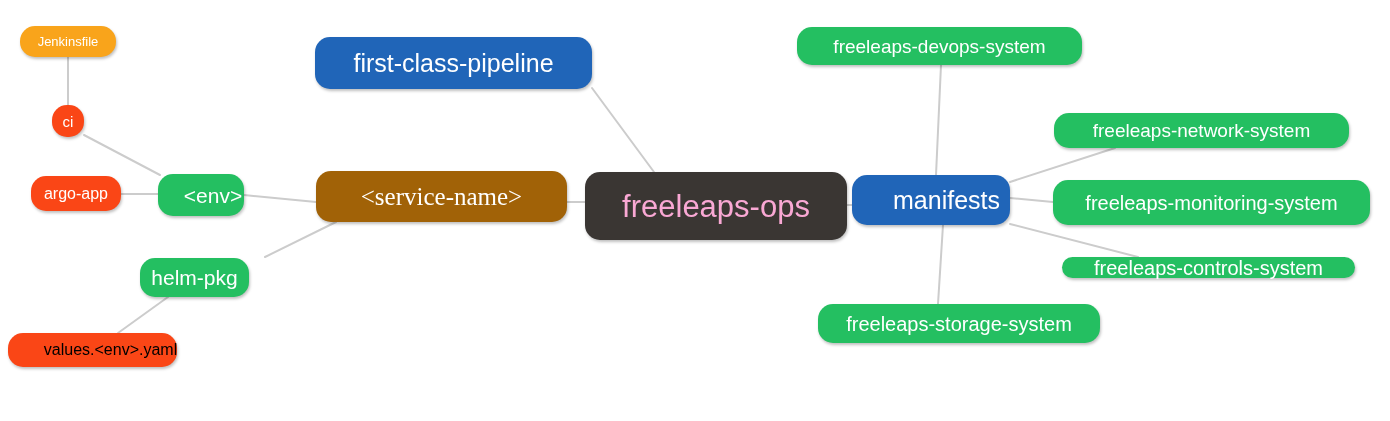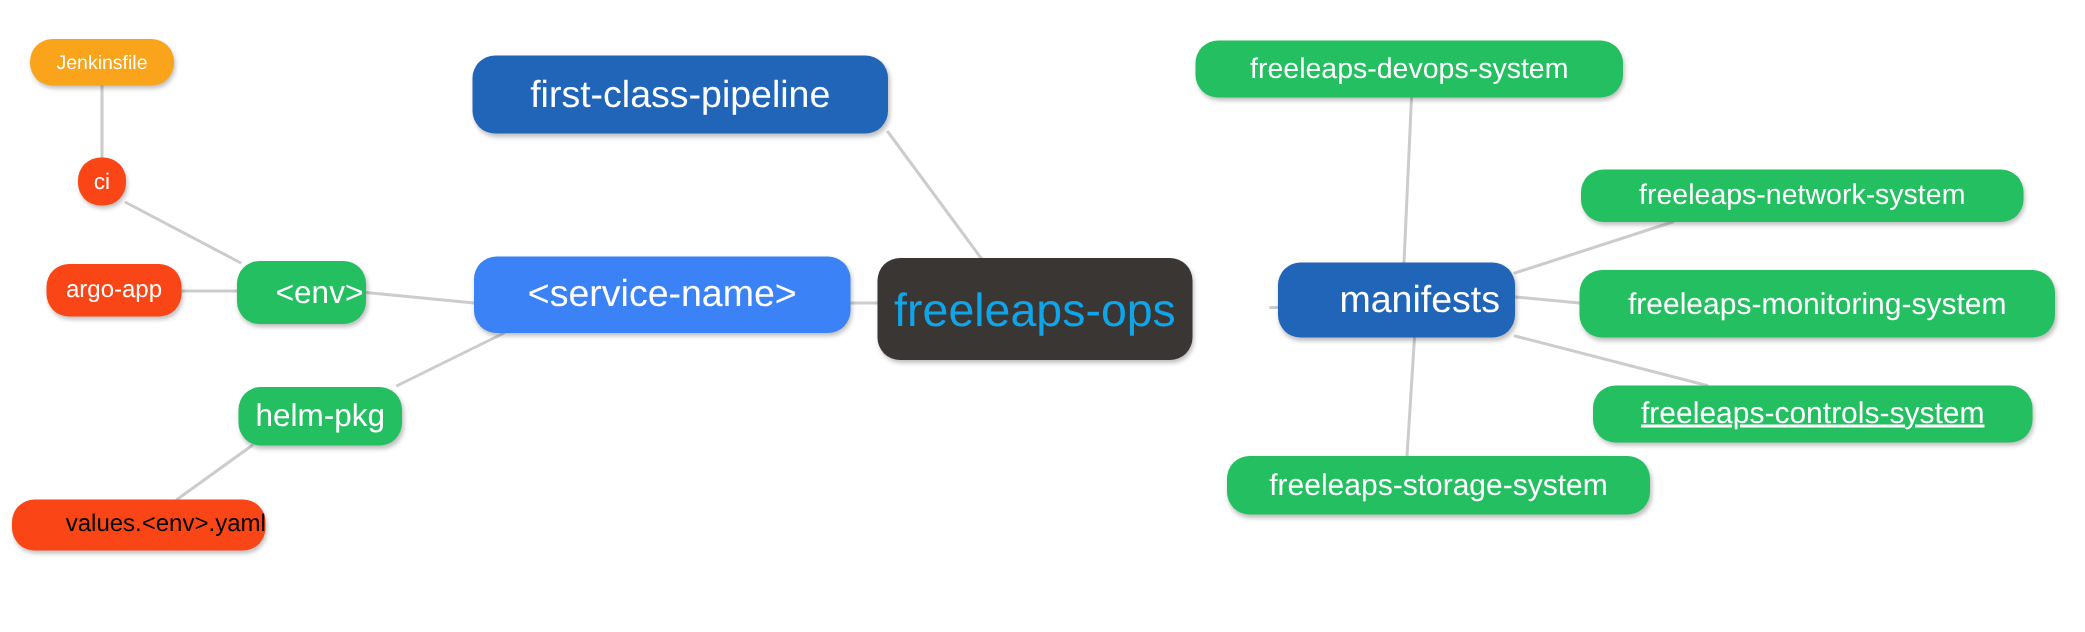--- a/index.html
+++ b/index.html
@@ -55,24 +55,24 @@
       <line x1="936" y1="175" x2="941" y2="65" stroke="#cccccc" stroke-width="2" stroke-linecap="round"></line>
       <line x1="1010" y1="182" x2="1115" y2="148" stroke="#cccccc" stroke-width="2" stroke-linecap="round"></line>
       <line x1="1010" y1="198" x2="1053" y2="202" stroke="#cccccc" stroke-width="2" stroke-linecap="round"></line>
       <line x1="1010" y1="224" x2="1138" y2="257" stroke="#cccccc" stroke-width="2" stroke-linecap="round"></line>
       <line x1="943" y1="225" x2="938" y2="304" stroke="#cccccc" stroke-width="2" stroke-linecap="round"></line>
     </svg>
 <div class="node" style="left: 20px; top: 26px; width: 96px; height: 31px; font-size: 13px; background: rgb(249, 164, 27); color: rgb(255, 255, 255);">Jenkinsfile</div>
     <div class="node" style="left: 52px; top: 105px; width: 32px; height: 32px; font-size: 15px; background: rgb(250, 70, 22); color: rgb(255, 255, 255);">ci</div>
     <div class="node" style="left: 31px; top: 176px; width: 90px; height: 35px; font-size: 16px; background: rgb(250, 70, 22); color: rgb(255, 255, 255); text-align: right;">argo-app</div>
     <div class="node" style="left: 158px; top: 174px; width: 86px; height: 42px; font-size: 21px; background: rgb(36, 191, 97); color: rgb(255, 255, 255); padding-left: 24px;">&lt;env&gt;</div>
-    <div class="node" style="left: 159px; top: 258px; width: 109px; height: 39px; font-size: 21px; background: rgb(36, 191, 97); color: rgb(255, 255, 255);">helm-pkg</div>
+    <div class="node" style="left: 140px; top: 258px; width: 109px; height: 39px; font-size: 21px; background: rgb(36, 191, 97); color: rgb(255, 255, 255);">helm-pkg</div>
     <div class="node" style="left: 8px; top: 333px; width: 169px; height: 34px; font-size: 16px; background: rgb(250, 70, 22); color: #000000; padding-left: 36px;">values.&lt;env&gt;.yaml</div>
     <div class="node" style="left: 315px; top: 37px; width: 277px; height: 52px; font-size: 25px; background: rgb(32, 101, 184); color: rgb(255, 255, 255);">first-class-pipeline</div>
-    <div class="node" style="left: 316px; top: 171px; width: 251px; height: 51px; font-size: 25px; background: #3b82f6; color: rgb(255, 255, 255);">&lt;service-name&gt;</div>
-    <div class="node" style="left: 585px; top: 172px; width: 210px; height: 68px; font-size: 31px; background: rgb(58, 54, 51); color: #0ea5e9;">freeleaps-ops</div>
+    <div class="node" style="left: 316px; top: 171px; width: 251px; height: 51px; font-size: 25px; background: #a16207; color: rgb(255, 255, 255); font-family: Liberation Serif, serif;">&lt;service-name&gt;</div>
+    <div class="node" style="left: 585px; top: 172px; width: 262px; height: 68px; font-size: 31px; background: rgb(58, 54, 51); color: #f9a8d4;">freeleaps-ops</div>
     <div class="node" style="left: 852px; top: 175px; width: 158px; height: 50px; font-size: 25px; background: rgb(32, 101, 184); color: rgb(255, 255, 255); padding-left: 31px;">manifests</div>
     <div class="node" style="left: 797px; top: 27px; width: 285px; height: 38px; font-size: 19px; background: rgb(36, 191, 97); color: rgb(255, 255, 255);">freeleaps-devops-system</div>
     <div class="node" style="left: 1054px; top: 113px; width: 295px; height: 35px; font-size: 19px; background: rgb(36, 191, 97); color: rgb(255, 255, 255);">freeleaps-network-system</div>
     <div class="node" style="left: 1053px; top: 180px; width: 317px; height: 45px; font-size: 20px; background: rgb(36, 191, 97); color: rgb(255, 255, 255);">freeleaps-monitoring-system</div>
-    <div class="node" style="left: 1062px; top: 257px; width: 293px; height: 38px; font-size: 20px; background: rgb(36, 191, 97); color: rgb(255, 255, 255); text-decoration: underline;">freeleaps-controls-system</div>
+    <div class="node" style="left: 1062px; top: 257px; width: 293px; height: 21px; font-size: 20px; background: rgb(36, 191, 97); color: rgb(255, 255, 255);">freeleaps-controls-system</div>
     <div class="node" style="left: 818px; top: 304px; width: 282px; height: 39px; font-size: 20px; background: rgb(36, 191, 97); color: rgb(255, 255, 255);">freeleaps-storage-system</div>
   </div>
 
 </body></html>

